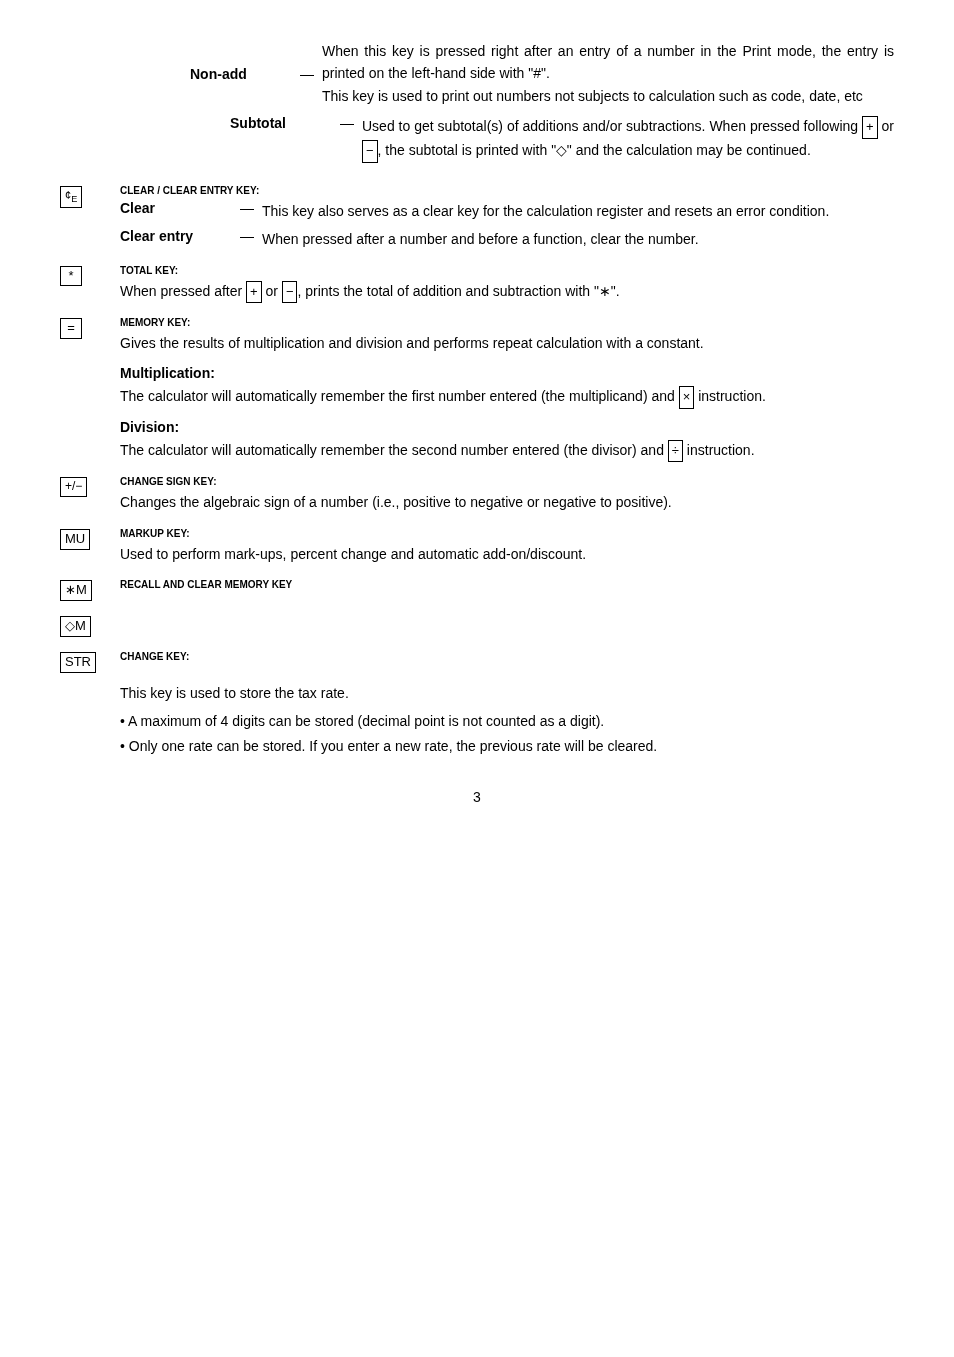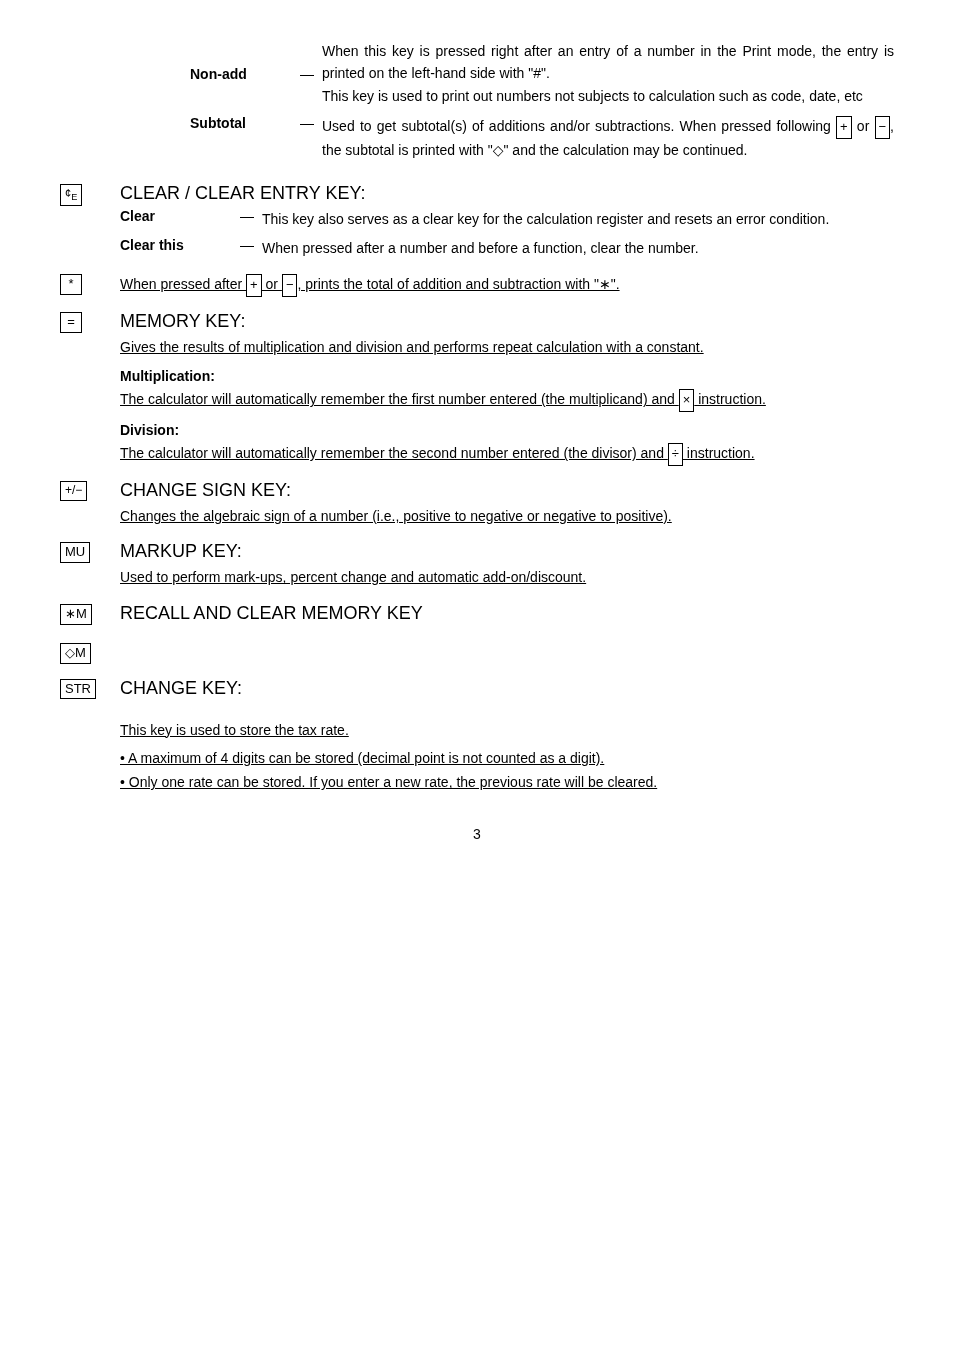--- a/index.html
+++ b/index.html
@@ -51,30 +51,29 @@
       justify-content: center;
       min-width: 22px;
       line-height: 1.3;
     }
 
     .key-content {
       flex: 1;
     }
 
     .key-title {
-      font-weight: normal;
-      font-size: 18px;
+      font-weight: bold;
+      font-size: 10px;
       margin-bottom: 4px;
     }
 
     .body-text {
       text-align: justify;
       line-height: 1.6;
       font-size: 14px;
-      text-decoration: underline;
     }
 
     .sub-heading {
       font-weight: bold;
       margin-bottom: 4px;
       margin-top: 10px;
     }
 
     .bullet-item {
       margin-left: 12px;
@@ -117,21 +116,21 @@
           <span class="term-text">Non-add</span>
         </div>
         <span style="margin-right: 8px;"> — </span>
         <div style="flex: 1; line-height: 1.6; text-align: justify;">
           <span>When this key is pressed right after an entry of a number in the Print mode, the entry is printed on the left-hand side with "#".</span>
           <br>
           <span>This key is used to print out numbers not subjects to calculation such as code, date, etc</span>
         </div>
       </div>
 
-      <div style="display: flex; align-items: flex-start;">
+      <div style="display: flex; align-items: flex-start; margin-left: 40px;">
         <div style="min-width: 110px;">
           <span class="term-text">Subtotal</span>
         </div>
         <span style="margin-right: 8px;"> — </span>
         <div style="flex: 1; line-height: 1.6; text-align: justify;">
           <span>Used to get subtotal(s) of additions and/or subtractions. When pressed following <span class="inline-key">+</span> or <span class="inline-key">−</span>, the subtotal is printed with "◇" and the calculation may be continued.</span>
         </div>
       </div>
     </div>
   </div>
@@ -145,34 +144,35 @@
     <div class="key-content">
       <div class="key-title">CLEAR / CLEAR ENTRY KEY:</div>
 
       <div style="display: flex; align-items: flex-start; margin-bottom: 6px;">
         <div style="min-width: 120px; font-weight: bold;">Clear</div>
         <span style="margin-right: 8px;"> — </span>
         <div style="flex: 1; line-height: 1.6; text-align: justify;">This key also serves as a clear key for the calculation register and resets an error condition.</div>
       </div>
 
       <div style="display: flex; align-items: flex-start;">
-        <div style="min-width: 120px; font-weight: bold;">Clear this</div>
+        <div style="min-width: 120px; font-weight: bold;">Clear entry</div>
         <span style="margin-right: 8px;"> — </span>
         <div style="flex: 1; line-height: 1.6; text-align: justify;">When pressed after a number and before a function, clear the number.</div>
       </div>
     </div>
   </div>
 
   <div class="section-row" style="margin-top: 10px;">
     <div class="key-icon">
       <span class="key-box">
         <span>*</span>
       </span>
     </div>
     <div class="key-content">
+      <div class="key-title">TOTAL KEY:</div>
       <div class="body-text">
         When pressed after <span class="inline-key">+</span> or <span class="inline-key">−</span>, prints the total of addition and subtraction with  "∗".
       </div>
     </div>
   </div>
 
   <div class="section-row" style="margin-top: 14px;">
     <div class="key-icon">
       <span class="key-box">
         <span>=</span>

